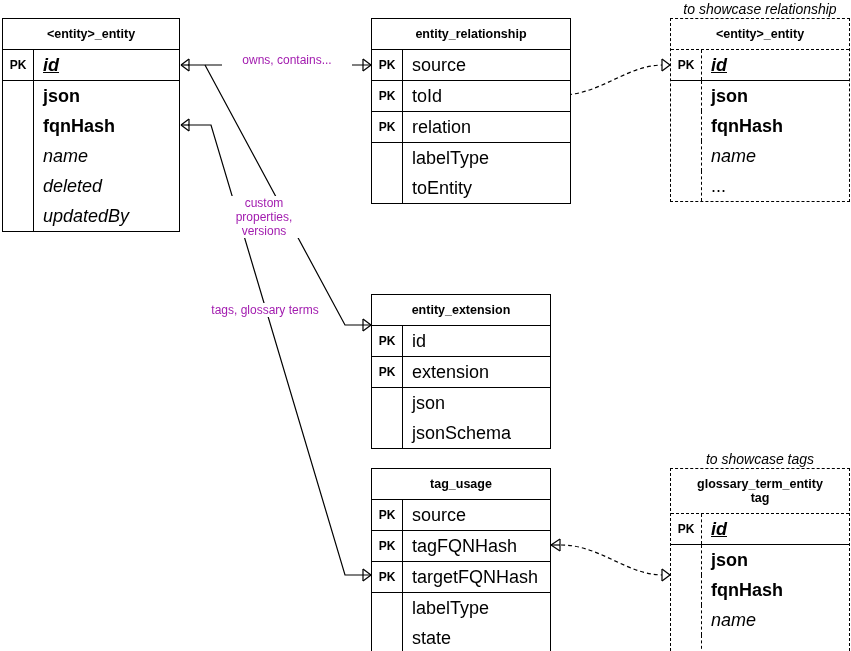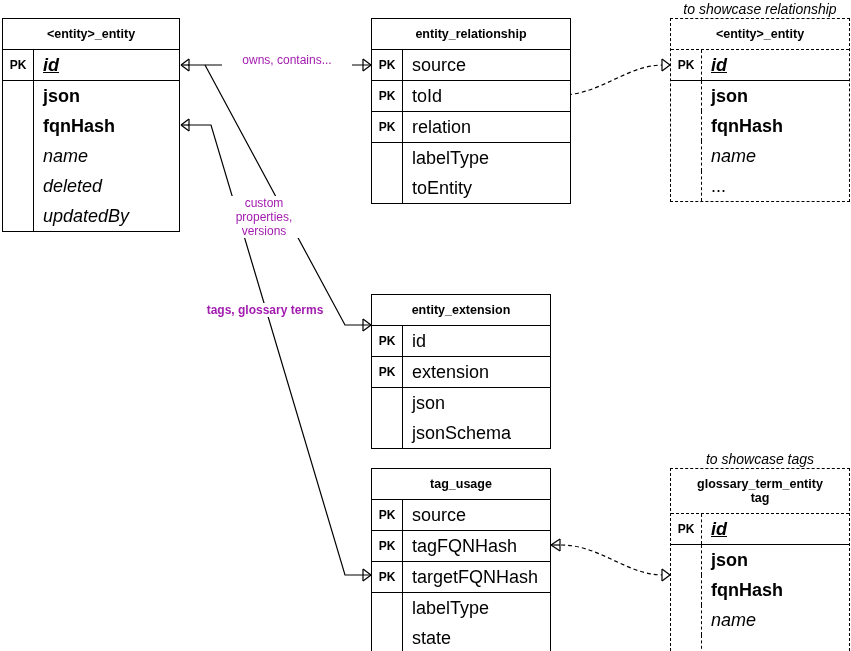--- a/index.html
+++ b/index.html
@@ -202,21 +202,21 @@
       </g>
     </g>
   </svg>
 
   <div class="edge-label" style="left:222px; top:53px; width:130px;">owns, contains...</div>
 
   <div class="edge-label" style="left:222px; top:150px; width:84px;margin-top:46px;">custom
 properties,
 versions</div>
 
-  <div class="edge-label" style="left:200px; top:303px; width:130px;font-weight:bold;">tags, glossary terms</div>
+  <div class="edge-label" style="left:200px; top:303px; width:130px;">tags, glossary terms</div>
 
   <div class="caption" style="left:672px; top:2px; width:176px;">to showcase relationship</div>
 
   <div class="caption" style="left:672px; top:452px; width:176px;">to showcase tags</div>
 
   <div class="table" style="left:2px; top:18px; width:178px;">
     <div class="tbl-title">&lt;entity&gt;_entity</div>
     <div class="rows">
       <div class="row pk-row pk-last">
         <div class="key-cell">PK</div>

